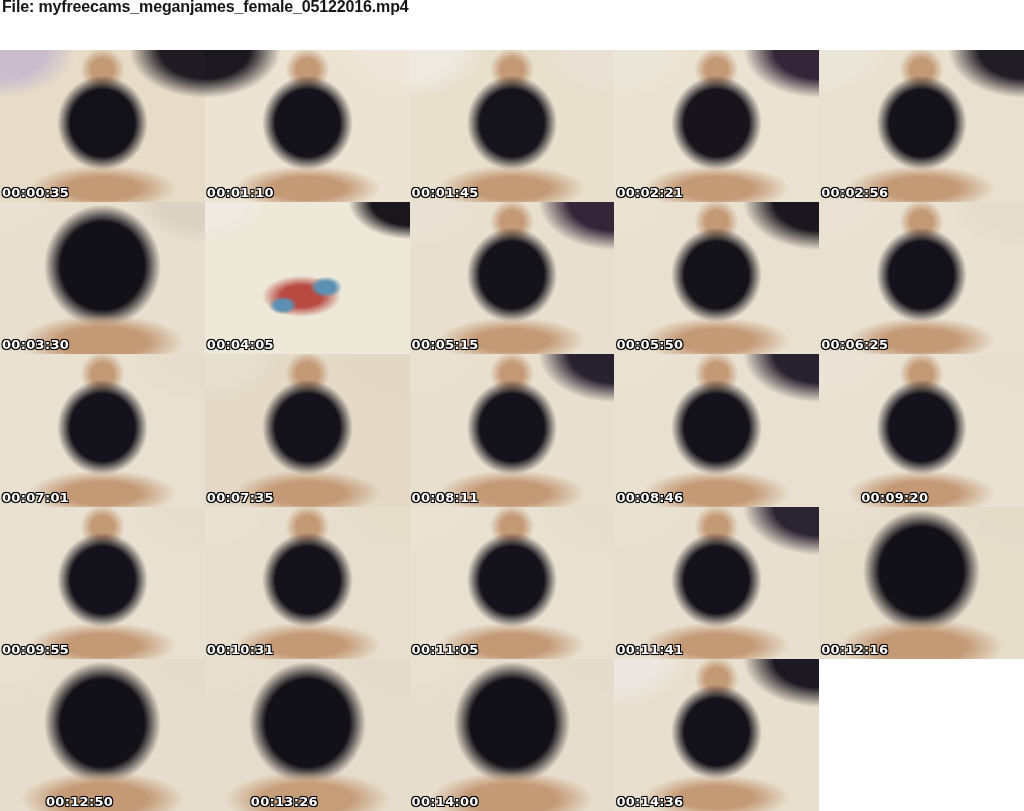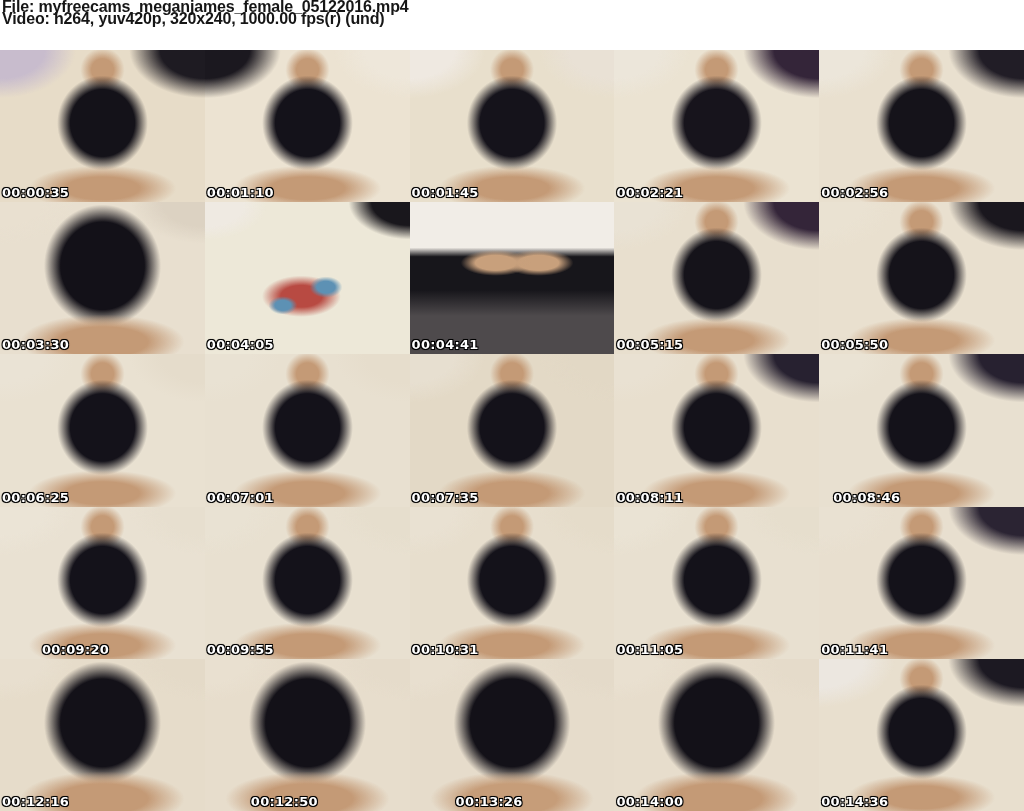--- a/index.html
+++ b/index.html
@@ -37,21 +37,20 @@
 </head>
 <body>
 
 <div class="sheet">
 
   <div class="header" style="background: rgb(255, 255, 255); color: rgb(22, 22, 22);">
   <div class="hline"><span class="hlabel">File:</span> <span class="hvalue">myfreecams_meganjames_female_05122016.mp4</span></div>
 
 
 
-  <div class="hline"><span class="hlabel">Video:</span> <span class="hvalue">h264, yuv420p, 320x240, 1000.00 fps(r) (und)</span></div>
 </div>
 
   <div class="grid">
   <div class="thumb" style="background: radial-gradient(36% 15% at 50% 91%, rgb(196, 154, 118) 0%, rgb(196, 154, 118) 50%, transparent 100%), radial-gradient(27% 38% at 50% 48%, rgb(20, 18, 25) 0%, rgb(20, 18, 25) 58%, transparent 82%), radial-gradient(12% 16% at 50% 13%, rgb(196, 154, 118) 0%, rgb(196, 154, 118) 45%, transparent 90%), radial-gradient(42% 36% at 0% 0%, rgb(200, 188, 205) 0%, rgb(200, 188, 205) 52%, transparent 88%), radial-gradient(42% 36% at 100% 0%, rgb(30, 27, 34) 0%, rgb(30, 27, 34) 52%, transparent 88%), linear-gradient(rgb(231, 220, 200), rgb(231, 220, 200));">
     <span class="ts" style="color: rgb(255, 255, 255); text-shadow: rgb(0, 0, 0) -1px -1px 0px, rgb(0, 0, 0) 1px -1px 0px, rgb(0, 0, 0) -1px 1px 0px, rgb(0, 0, 0) 1px 1px 0px, rgb(0, 0, 0) 0px 0px 2px;">00:00:35</span>
   </div>
 
   <div class="thumb" style="background: radial-gradient(36% 15% at 50% 91%, rgb(196, 154, 118) 0%, rgb(196, 154, 118) 50%, transparent 100%), radial-gradient(27% 38% at 50% 48%, rgb(20, 18, 26) 0%, rgb(20, 18, 26) 58%, transparent 82%), radial-gradient(12% 16% at 50% 13%, rgb(196, 154, 118) 0%, rgb(196, 154, 118) 45%, transparent 90%), radial-gradient(42% 36% at 0% 0%, rgb(27, 24, 31) 0%, rgb(27, 24, 31) 52%, transparent 88%), radial-gradient(42% 36% at 100% 0%, rgb(238, 231, 218) 0%, rgb(238, 231, 218) 52%, transparent 88%), linear-gradient(rgb(236, 227, 210), rgb(236, 227, 210));">
     <span class="ts" style="color: rgb(255, 255, 255); text-shadow: rgb(0, 0, 0) -1px -1px 0px, rgb(0, 0, 0) 1px -1px 0px, rgb(0, 0, 0) -1px 1px 0px, rgb(0, 0, 0) 1px 1px 0px, rgb(0, 0, 0) 0px 0px 2px;">00:01:10</span>
   </div>
@@ -69,23 +68,20 @@
   </div>
 
   <div class="thumb" style="background: radial-gradient(40% 18% at 50% 92%, rgb(196, 154, 118) 0%, rgb(196, 154, 118) 55%, transparent 100%), radial-gradient(34% 48% at 50% 42%, rgb(19, 17, 24) 0%, rgb(19, 17, 24) 60%, transparent 84%), radial-gradient(42% 32% at 0% 0%, rgb(233, 224, 208) 0%, rgb(233, 224, 208) 50%, transparent 86%), radial-gradient(42% 32% at 100% 0%, rgb(220, 210, 194) 0%, rgb(220, 210, 194) 50%, transparent 86%), linear-gradient(rgb(232, 223, 207), rgb(232, 223, 207));">
     <span class="ts" style="color: rgb(255, 255, 255); text-shadow: rgb(0, 0, 0) -1px -1px 0px, rgb(0, 0, 0) 1px -1px 0px, rgb(0, 0, 0) -1px 1px 0px, rgb(0, 0, 0) 1px 1px 0px, rgb(0, 0, 0) 0px 0px 2px;">00:03:30</span>
   </div>
 
   <div class="thumb" style="background: radial-gradient(8% 7% at 59% 56%, rgb(93, 145, 180) 0%, rgb(93, 145, 180) 55%, transparent 100%), radial-gradient(7% 6% at 38% 68%, rgb(93, 145, 180) 0%, rgb(93, 145, 180) 55%, transparent 100%), radial-gradient(24% 17% at 47% 62%, rgb(184, 74, 66) 0%, rgb(184, 74, 66) 42%, transparent 80%), radial-gradient(34% 26% at 0% 2%, rgb(239, 234, 226) 0%, rgb(239, 234, 226) 55%, transparent 88%), radial-gradient(34% 28% at 100% 0%, rgb(25, 23, 28) 0%, rgb(25, 23, 28) 55%, transparent 88%), linear-gradient(rgb(237, 232, 216), rgb(237, 232, 216));">
     <span class="ts" style="color: rgb(255, 255, 255); text-shadow: rgb(0, 0, 0) -1px -1px 0px, rgb(0, 0, 0) 1px -1px 0px, rgb(0, 0, 0) -1px 1px 0px, rgb(0, 0, 0) 1px 1px 0px, rgb(0, 0, 0) 0px 0px 2px;">00:04:05</span>
   </div>
 
-  <div class="thumb" style="background: radial-gradient(18% 9% at 42% 40%, rgb(200, 160, 124) 0%, rgb(200, 160, 124) 55%, transparent 95%), radial-gradient(18% 9% at 63% 40%, rgb(200, 160, 124) 0%, rgb(200, 160, 124) 55%, transparent 95%), linear-gradient(rgb(241, 237, 231) 0%, rgb(241, 237, 231) 30%, rgb(23, 22, 27) 36%, rgb(23, 22, 27) 58%, rgb(78, 74, 76) 75%);">
-    <span class="ts" style="color: rgb(255, 255, 255); text-shadow: rgb(0, 0, 0) -1px -1px 0px, rgb(0, 0, 0) 1px -1px 0px, rgb(0, 0, 0) -1px 1px 0px, rgb(0, 0, 0) 1px 1px 0px, rgb(0, 0, 0) 0px 0px 2px;">00:04:41</span>
-  </div>
 
   <div class="thumb" style="background: radial-gradient(36% 15% at 50% 91%, rgb(196, 154, 118) 0%, rgb(196, 154, 118) 50%, transparent 100%), radial-gradient(27% 38% at 50% 48%, rgb(21, 19, 26) 0%, rgb(21, 19, 26) 58%, transparent 82%), radial-gradient(12% 16% at 50% 13%, rgb(196, 154, 118) 0%, rgb(196, 154, 118) 45%, transparent 90%), radial-gradient(42% 36% at 0% 0%, rgb(233, 226, 212) 0%, rgb(233, 226, 212) 52%, transparent 88%), radial-gradient(42% 36% at 100% 0%, rgb(52, 37, 57) 0%, rgb(52, 37, 57) 52%, transparent 88%), linear-gradient(rgb(232, 223, 206), rgb(232, 223, 206));">
     <span class="ts" style="color: rgb(255, 255, 255); text-shadow: rgb(0, 0, 0) -1px -1px 0px, rgb(0, 0, 0) 1px -1px 0px, rgb(0, 0, 0) -1px 1px 0px, rgb(0, 0, 0) 1px 1px 0px, rgb(0, 0, 0) 0px 0px 2px;">00:05:15</span>
   </div>
 
   <div class="thumb" style="background: radial-gradient(36% 15% at 50% 91%, rgb(196, 154, 118) 0%, rgb(196, 154, 118) 50%, transparent 100%), radial-gradient(27% 38% at 50% 48%, rgb(21, 19, 26) 0%, rgb(21, 19, 26) 58%, transparent 82%), radial-gradient(12% 16% at 50% 13%, rgb(196, 154, 118) 0%, rgb(196, 154, 118) 45%, transparent 90%), radial-gradient(42% 36% at 0% 0%, rgb(234, 226, 210) 0%, rgb(234, 226, 210) 52%, transparent 88%), radial-gradient(42% 36% at 100% 0%, rgb(26, 23, 30) 0%, rgb(26, 23, 30) 52%, transparent 88%), linear-gradient(rgb(233, 224, 207), rgb(233, 224, 207));">
     <span class="ts" style="color: rgb(255, 255, 255); text-shadow: rgb(0, 0, 0) -1px -1px 0px, rgb(0, 0, 0) 1px -1px 0px, rgb(0, 0, 0) -1px 1px 0px, rgb(0, 0, 0) 1px 1px 0px, rgb(0, 0, 0) 0px 0px 2px;">00:05:50</span>
   </div>
 
   <div class="thumb" style="background: radial-gradient(36% 15% at 50% 91%, rgb(196, 154, 118) 0%, rgb(196, 154, 118) 50%, transparent 100%), radial-gradient(27% 38% at 50% 48%, rgb(20, 18, 26) 0%, rgb(20, 18, 26) 58%, transparent 82%), radial-gradient(12% 16% at 50% 13%, rgb(196, 154, 118) 0%, rgb(196, 154, 118) 45%, transparent 90%), radial-gradient(42% 36% at 0% 0%, rgb(234, 227, 213) 0%, rgb(234, 227, 213) 52%, transparent 88%), radial-gradient(42% 36% at 100% 0%, rgb(229, 220, 203) 0%, rgb(229, 220, 203) 52%, transparent 88%), linear-gradient(rgb(233, 225, 209), rgb(233, 225, 209));">
@@ -98,21 +94,21 @@
 
   <div class="thumb" style="background: radial-gradient(36% 15% at 50% 91%, rgb(196, 154, 118) 0%, rgb(196, 154, 118) 50%, transparent 100%), radial-gradient(27% 38% at 50% 48%, rgb(20, 18, 26) 0%, rgb(20, 18, 26) 58%, transparent 82%), radial-gradient(12% 16% at 50% 13%, rgb(196, 154, 118) 0%, rgb(196, 154, 118) 45%, transparent 90%), radial-gradient(42% 36% at 0% 0%, rgb(231, 223, 208) 0%, rgb(231, 223, 208) 52%, transparent 88%), radial-gradient(42% 36% at 100% 0%, rgb(226, 216, 197) 0%, rgb(226, 216, 197) 52%, transparent 88%), linear-gradient(rgb(227, 217, 198), rgb(227, 217, 198));">
     <span class="ts" style="color: rgb(255, 255, 255); text-shadow: rgb(0, 0, 0) -1px -1px 0px, rgb(0, 0, 0) 1px -1px 0px, rgb(0, 0, 0) -1px 1px 0px, rgb(0, 0, 0) 1px 1px 0px, rgb(0, 0, 0) 0px 0px 2px;">00:07:35</span>
   </div>
 
   <div class="thumb" style="background: radial-gradient(36% 15% at 50% 91%, rgb(196, 154, 118) 0%, rgb(196, 154, 118) 50%, transparent 100%), radial-gradient(27% 38% at 50% 48%, rgb(20, 18, 26) 0%, rgb(20, 18, 26) 58%, transparent 82%), radial-gradient(12% 16% at 50% 13%, rgb(196, 154, 118) 0%, rgb(196, 154, 118) 45%, transparent 90%), radial-gradient(42% 36% at 0% 0%, rgb(233, 225, 210) 0%, rgb(233, 225, 210) 52%, transparent 88%), radial-gradient(42% 36% at 100% 0%, rgb(39, 33, 48) 0%, rgb(39, 33, 48) 52%, transparent 88%), linear-gradient(rgb(232, 223, 206), rgb(232, 223, 206));">
     <span class="ts" style="color: rgb(255, 255, 255); text-shadow: rgb(0, 0, 0) -1px -1px 0px, rgb(0, 0, 0) 1px -1px 0px, rgb(0, 0, 0) -1px 1px 0px, rgb(0, 0, 0) 1px 1px 0px, rgb(0, 0, 0) 0px 0px 2px; text-align: center;">00:08:11</span>
   </div>
 
   <div class="thumb" style="background: radial-gradient(36% 15% at 50% 91%, rgb(196, 154, 118) 0%, rgb(196, 154, 118) 50%, transparent 100%), radial-gradient(27% 38% at 50% 48%, rgb(20, 18, 26) 0%, rgb(20, 18, 26) 58%, transparent 82%), radial-gradient(12% 16% at 50% 13%, rgb(196, 154, 118) 0%, rgb(196, 154, 118) 45%, transparent 90%), radial-gradient(42% 36% at 0% 0%, rgb(234, 227, 212) 0%, rgb(234, 227, 212) 52%, transparent 88%), radial-gradient(42% 36% at 100% 0%, rgb(39, 33, 48) 0%, rgb(39, 33, 48) 52%, transparent 88%), linear-gradient(rgb(232, 224, 208), rgb(232, 224, 208));">
-    <span class="ts" style="color: rgb(255, 255, 255); text-shadow: rgb(0, 0, 0) -1px -1px 0px, rgb(0, 0, 0) 1px -1px 0px, rgb(0, 0, 0) -1px 1px 0px, rgb(0, 0, 0) 1px 1px 0px, rgb(0, 0, 0) 0px 0px 2px; margin-left: 12px;">00:08:46</span>
+    <span class="ts" style="color: rgb(255, 255, 255); text-shadow: rgb(0, 0, 0) -1px -1px 0px, rgb(0, 0, 0) 1px -1px 0px, rgb(0, 0, 0) -1px 1px 0px, rgb(0, 0, 0) 1px 1px 0px, rgb(0, 0, 0) 0px 0px 2px;">00:08:46</span>
   </div>
 
   <div class="thumb" style="background: radial-gradient(36% 15% at 50% 91%, rgb(196, 154, 118) 0%, rgb(196, 154, 118) 50%, transparent 100%), radial-gradient(27% 38% at 50% 48%, rgb(20, 18, 26) 0%, rgb(20, 18, 26) 58%, transparent 82%), radial-gradient(12% 16% at 50% 13%, rgb(196, 154, 118) 0%, rgb(196, 154, 118) 45%, transparent 90%), radial-gradient(42% 36% at 0% 0%, rgb(235, 228, 214) 0%, rgb(235, 228, 214) 52%, transparent 88%), radial-gradient(42% 36% at 100% 0%, rgb(231, 223, 207) 0%, rgb(231, 223, 207) 52%, transparent 88%), linear-gradient(rgb(233, 225, 210), rgb(233, 225, 210));">
     <span class="ts" style="color: rgb(255, 255, 255); text-shadow: rgb(0, 0, 0) -1px -1px 0px, rgb(0, 0, 0) 1px -1px 0px, rgb(0, 0, 0) -1px 1px 0px, rgb(0, 0, 0) 1px 1px 0px, rgb(0, 0, 0) 0px 0px 2px; padding-left: 40px;">00:09:20</span>
   </div>
 
   <div class="thumb" style="background: radial-gradient(36% 15% at 50% 91%, rgb(196, 154, 118) 0%, rgb(196, 154, 118) 50%, transparent 100%), radial-gradient(27% 38% at 50% 48%, rgb(20, 18, 26) 0%, rgb(20, 18, 26) 58%, transparent 82%), radial-gradient(12% 16% at 50% 13%, rgb(196, 154, 118) 0%, rgb(196, 154, 118) 45%, transparent 90%), radial-gradient(42% 36% at 0% 0%, rgb(233, 226, 211) 0%, rgb(233, 226, 211) 52%, transparent 88%), radial-gradient(42% 36% at 100% 0%, rgb(230, 222, 205) 0%, rgb(230, 222, 205) 52%, transparent 88%), linear-gradient(rgb(232, 224, 208), rgb(232, 224, 208));">
     <span class="ts" style="color: rgb(255, 255, 255); text-shadow: rgb(0, 0, 0) -1px -1px 0px, rgb(0, 0, 0) 1px -1px 0px, rgb(0, 0, 0) -1px 1px 0px, rgb(0, 0, 0) 1px 1px 0px, rgb(0, 0, 0) 0px 0px 2px;">00:09:55</span>
   </div>
 

